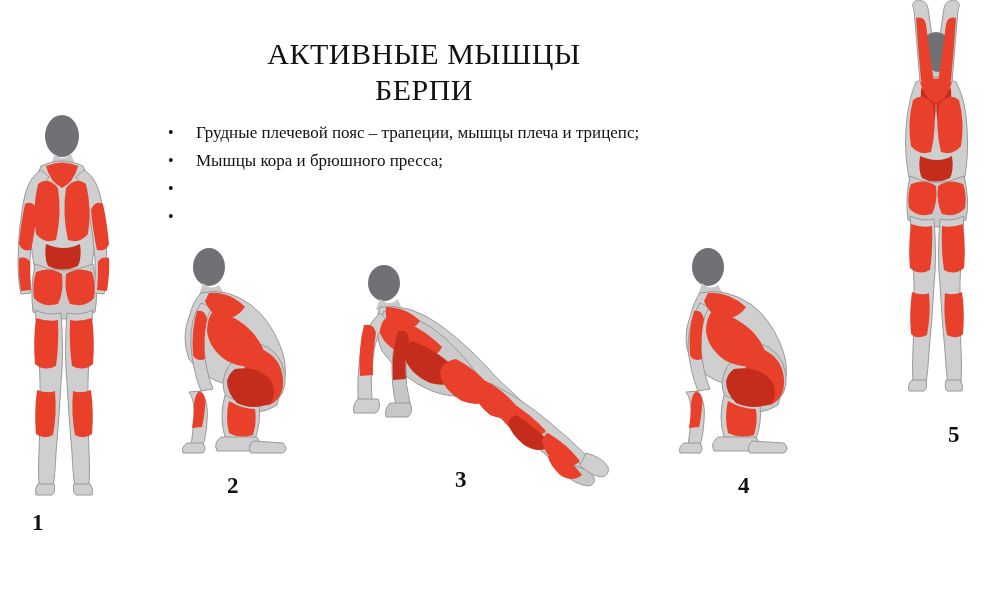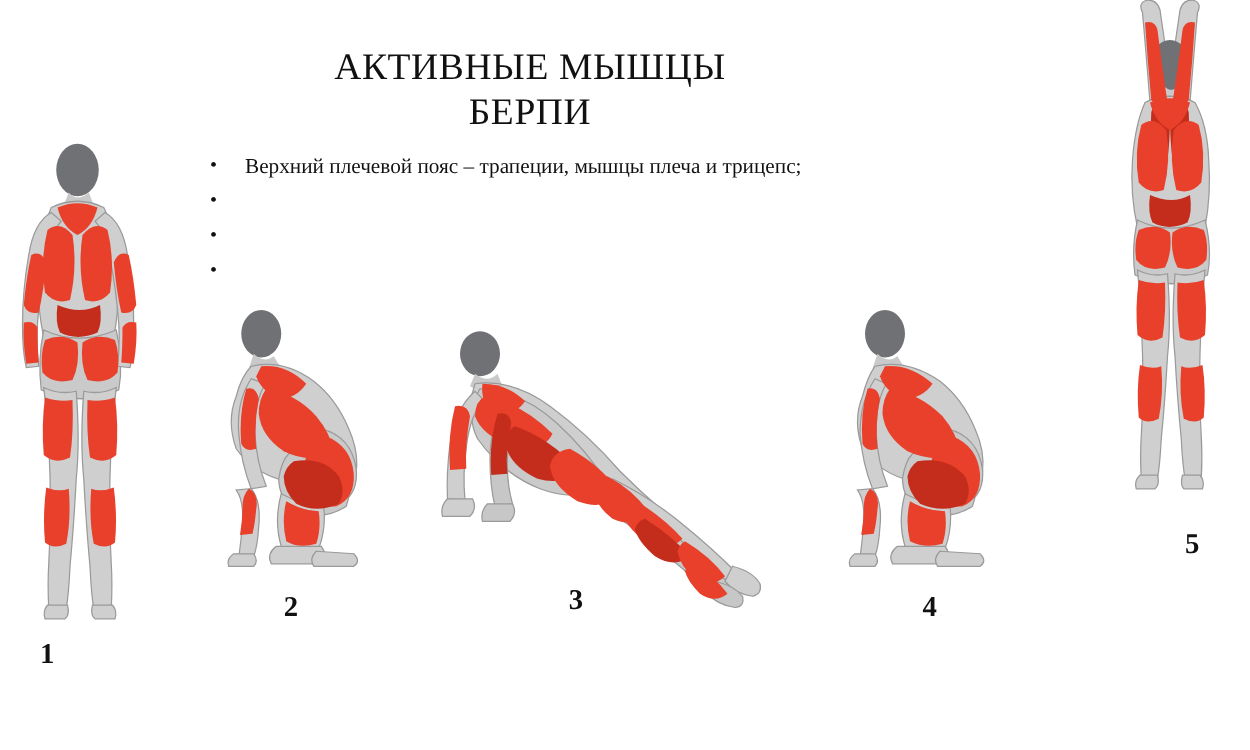--- a/index.html
+++ b/index.html
@@ -80,24 +80,25 @@
 <div class="canvas">
 
   <div class="title">
     <span>АКТИВНЫЕ МЫШЦЫ</span>
     <span class="line2">БЕРПИ</span>
   </div>
 
   <div class="bullets">
     <div class="bullet-row">
       <span class="bullet-mark">•</span>
-      <span class="bullet-text">Верхний плечевой пояс – трапеции, мышцы плеча и трицепс;</span>
+      <span class="bullet-text">Грудные плечевой пояс – трапеции, мышцы плеча и трицепс;</span>
     </div>
     <div class="bullet-row">
       <span class="bullet-mark">•</span>
+      <span class="bullet-text">Мышцы кора и брюшного пресса;</span>
     </div>
     <div class="bullet-row">
       <span class="bullet-mark">•</span>
     </div>
     <div class="bullet-row">
       <span class="bullet-mark">•</span>
     </div>
   </div>
 
   <div class="figure" style="left:0px; top:112px; width:140px; height:390px;">

